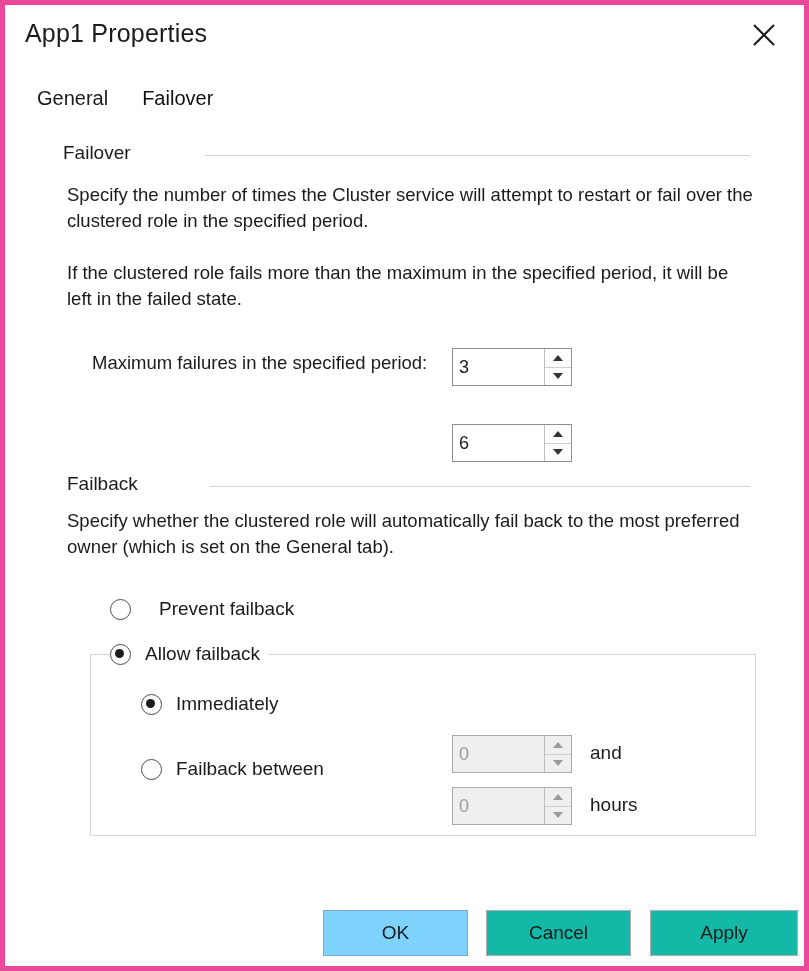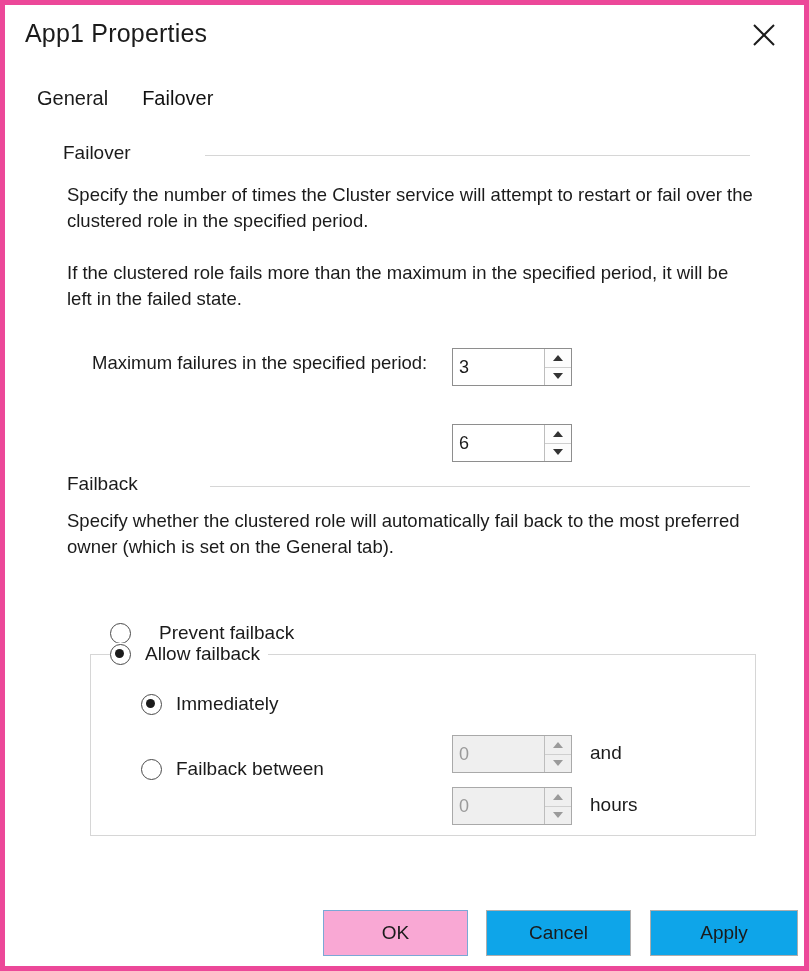--- a/index.html
+++ b/index.html
@@ -177,32 +177,32 @@
     position: absolute;
     font-size: 19px;
     color: #1b1b1b;
   }
 
   
   .btn {
     position: absolute;
     box-sizing: border-box;
     height: 46px;
-    background: #0ea5e9;
+    background: #14b8a6;
     border: 1px solid #adadad;
     font-family: "Liberation Sans", sans-serif;
     font-size: 19px;
     color: #1b1b1b;
     cursor: pointer;
     display: flex;
     align-items: center;
     justify-content: center;
   }
   .btn.default {
-    background: #f9a8d4;
+    background: #7dd3fc;
     border: 1px solid #7aa8d6;
   }
 </style>
 </head>
 <body>
 
 <div id="dialog">
 
   <div class="titlebar">
     <div class="title-text">App1 Properties</div>
@@ -250,21 +250,21 @@
           <span class="arrow-down"></span>
         </div>
     </div>
   </div>
 
   <div class="section-header" style="left:62px; top:468px;">Failback</div>
   <div class="section-rule" style="left:205px; top:481px; width:540px;"></div>
 
   <div class="para" style="left:62px; top:503px; width:690px;">Specify whether the clustered role will automatically fail back to the most preferred owner (which is set on the General tab).</div>
 
-  <div class="radio-row" style="left:105px; top:617px;gap:28px;">
+  <div class="radio-row" style="left:105px; top:593px;gap:28px;">
     <span class="radio"></span>
     <span class="radio-label">Prevent failback</span>
   </div>
 
   <div class="radio-row" style="left:105px; top:638px; z-index:3; background:#ffffff; padding-right:8px;align-items:center;">
     <span class="radio checked"></span>
     <span class="radio-label">Allow failback</span>
   </div>
 
   <div class="group-box" style="left:85px; top:649px; width:666px; height:182px;"></div>

